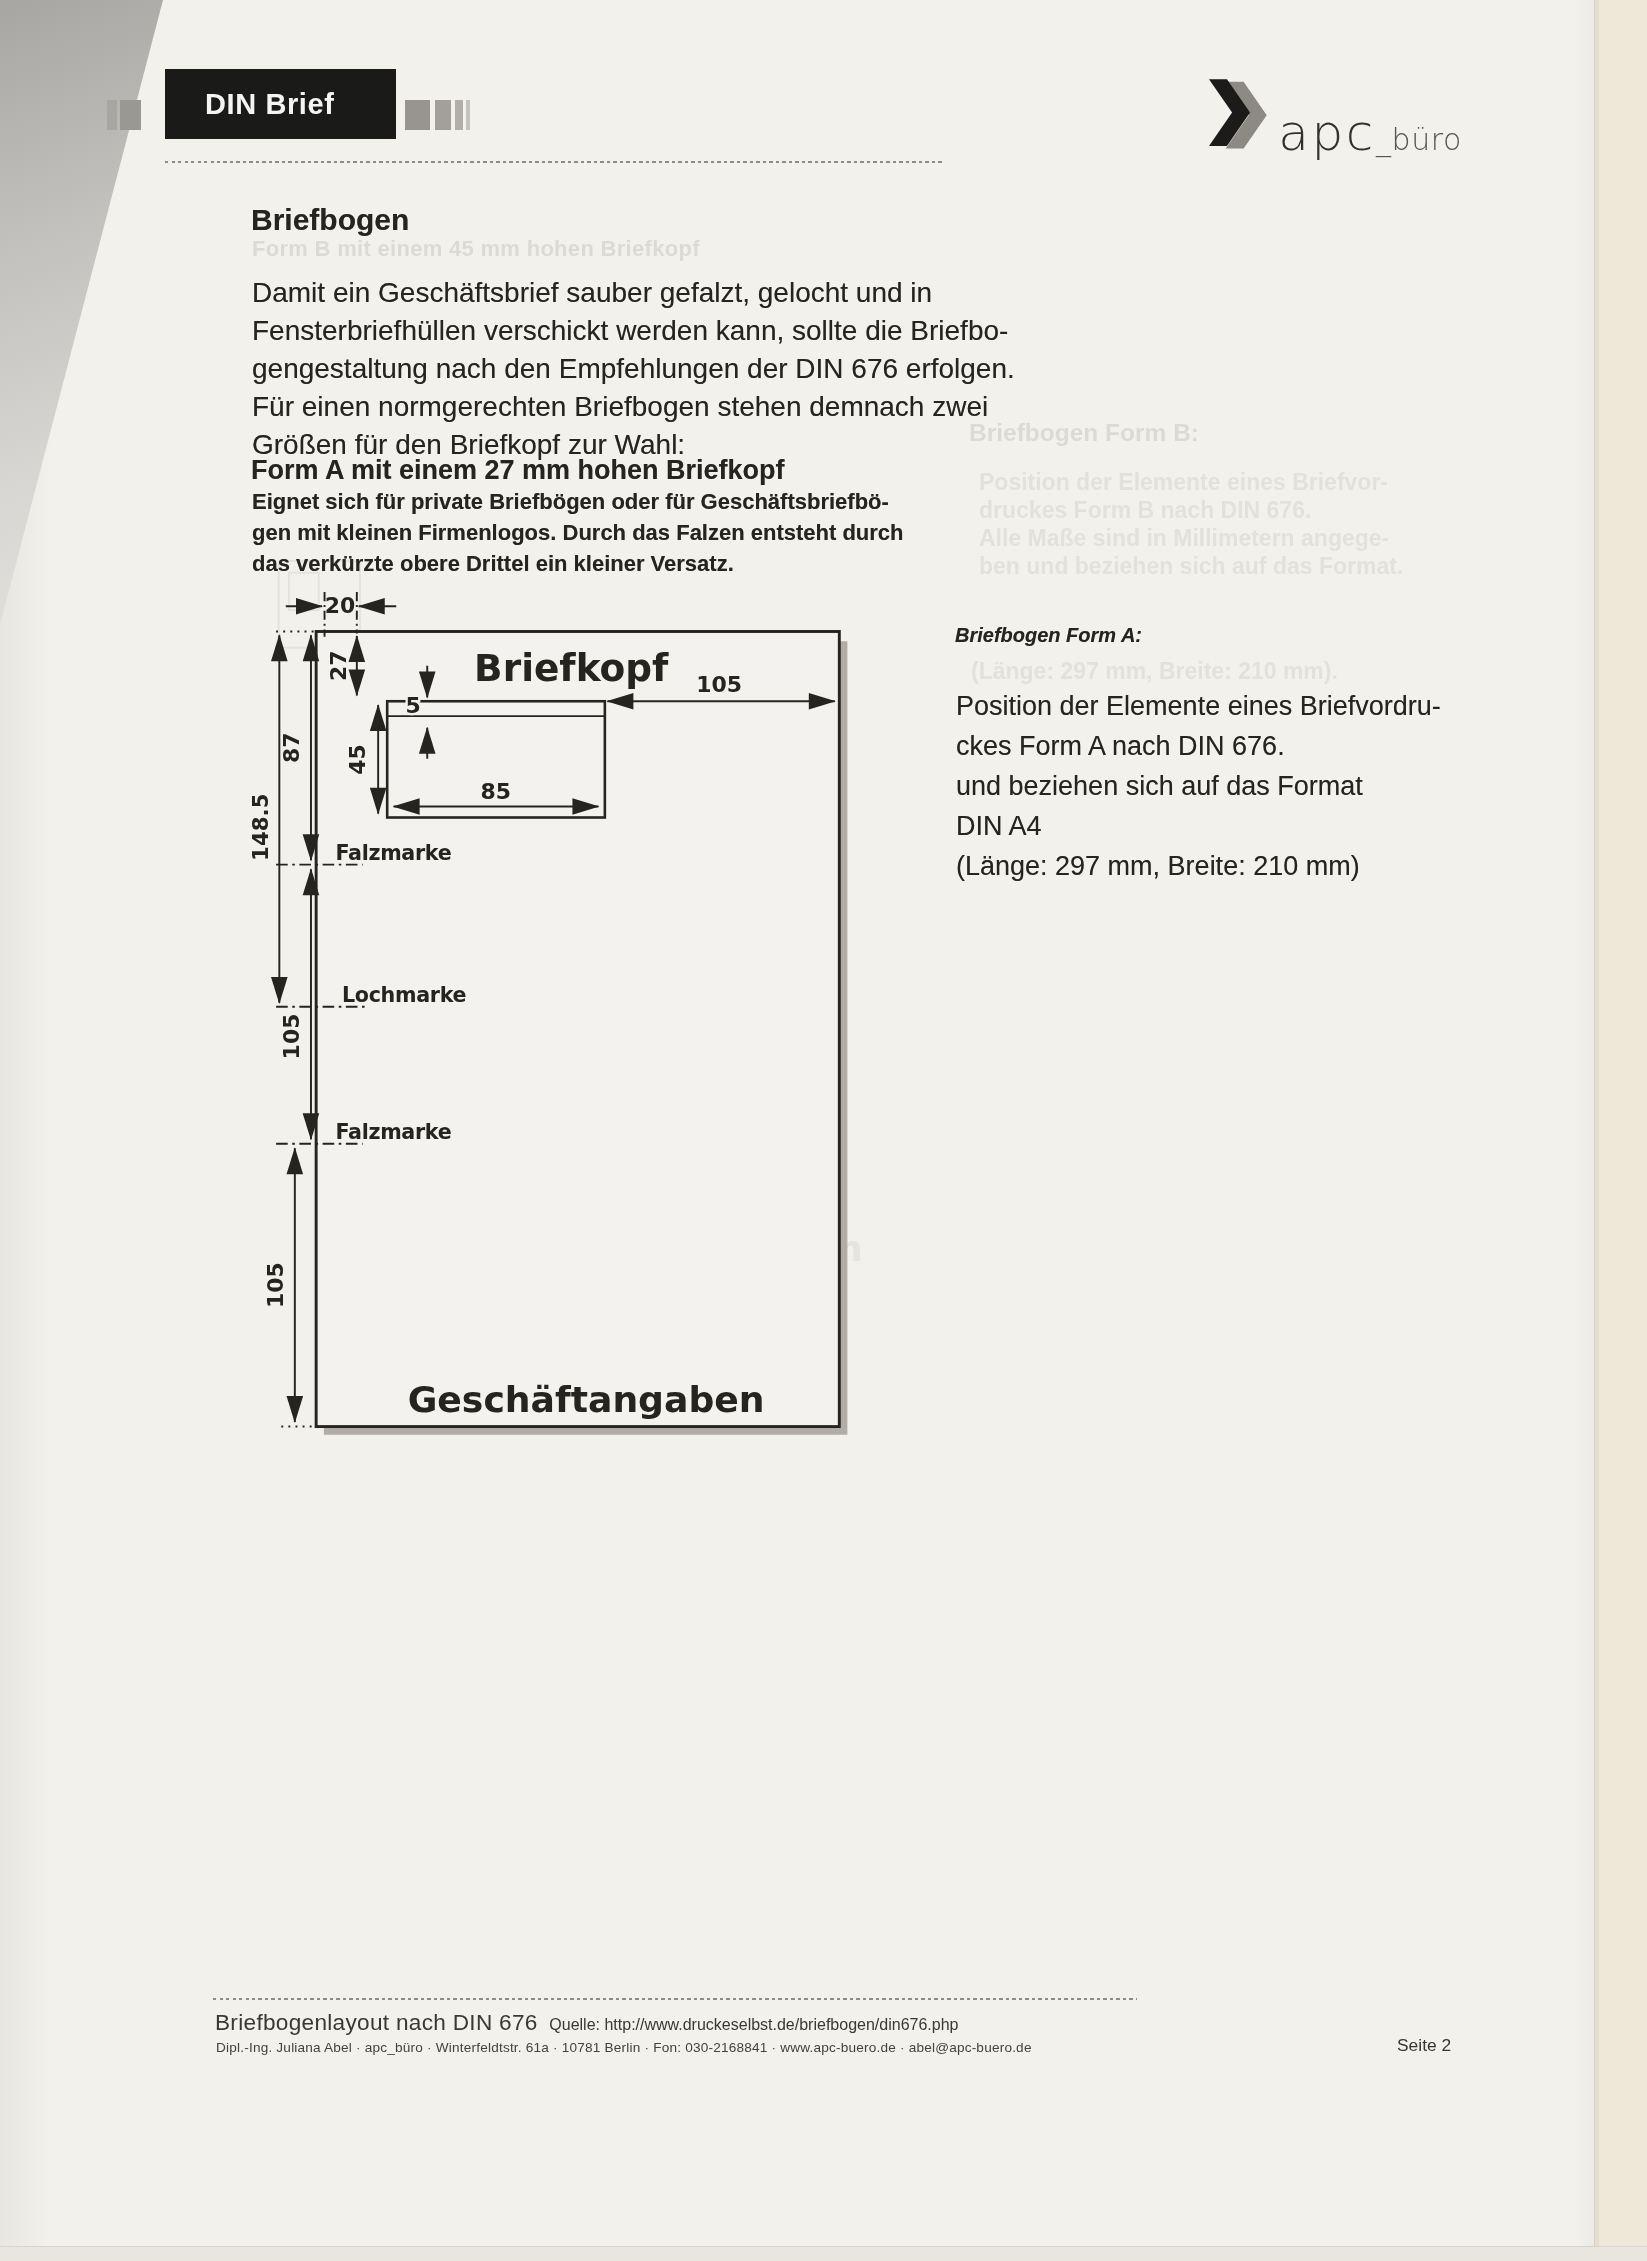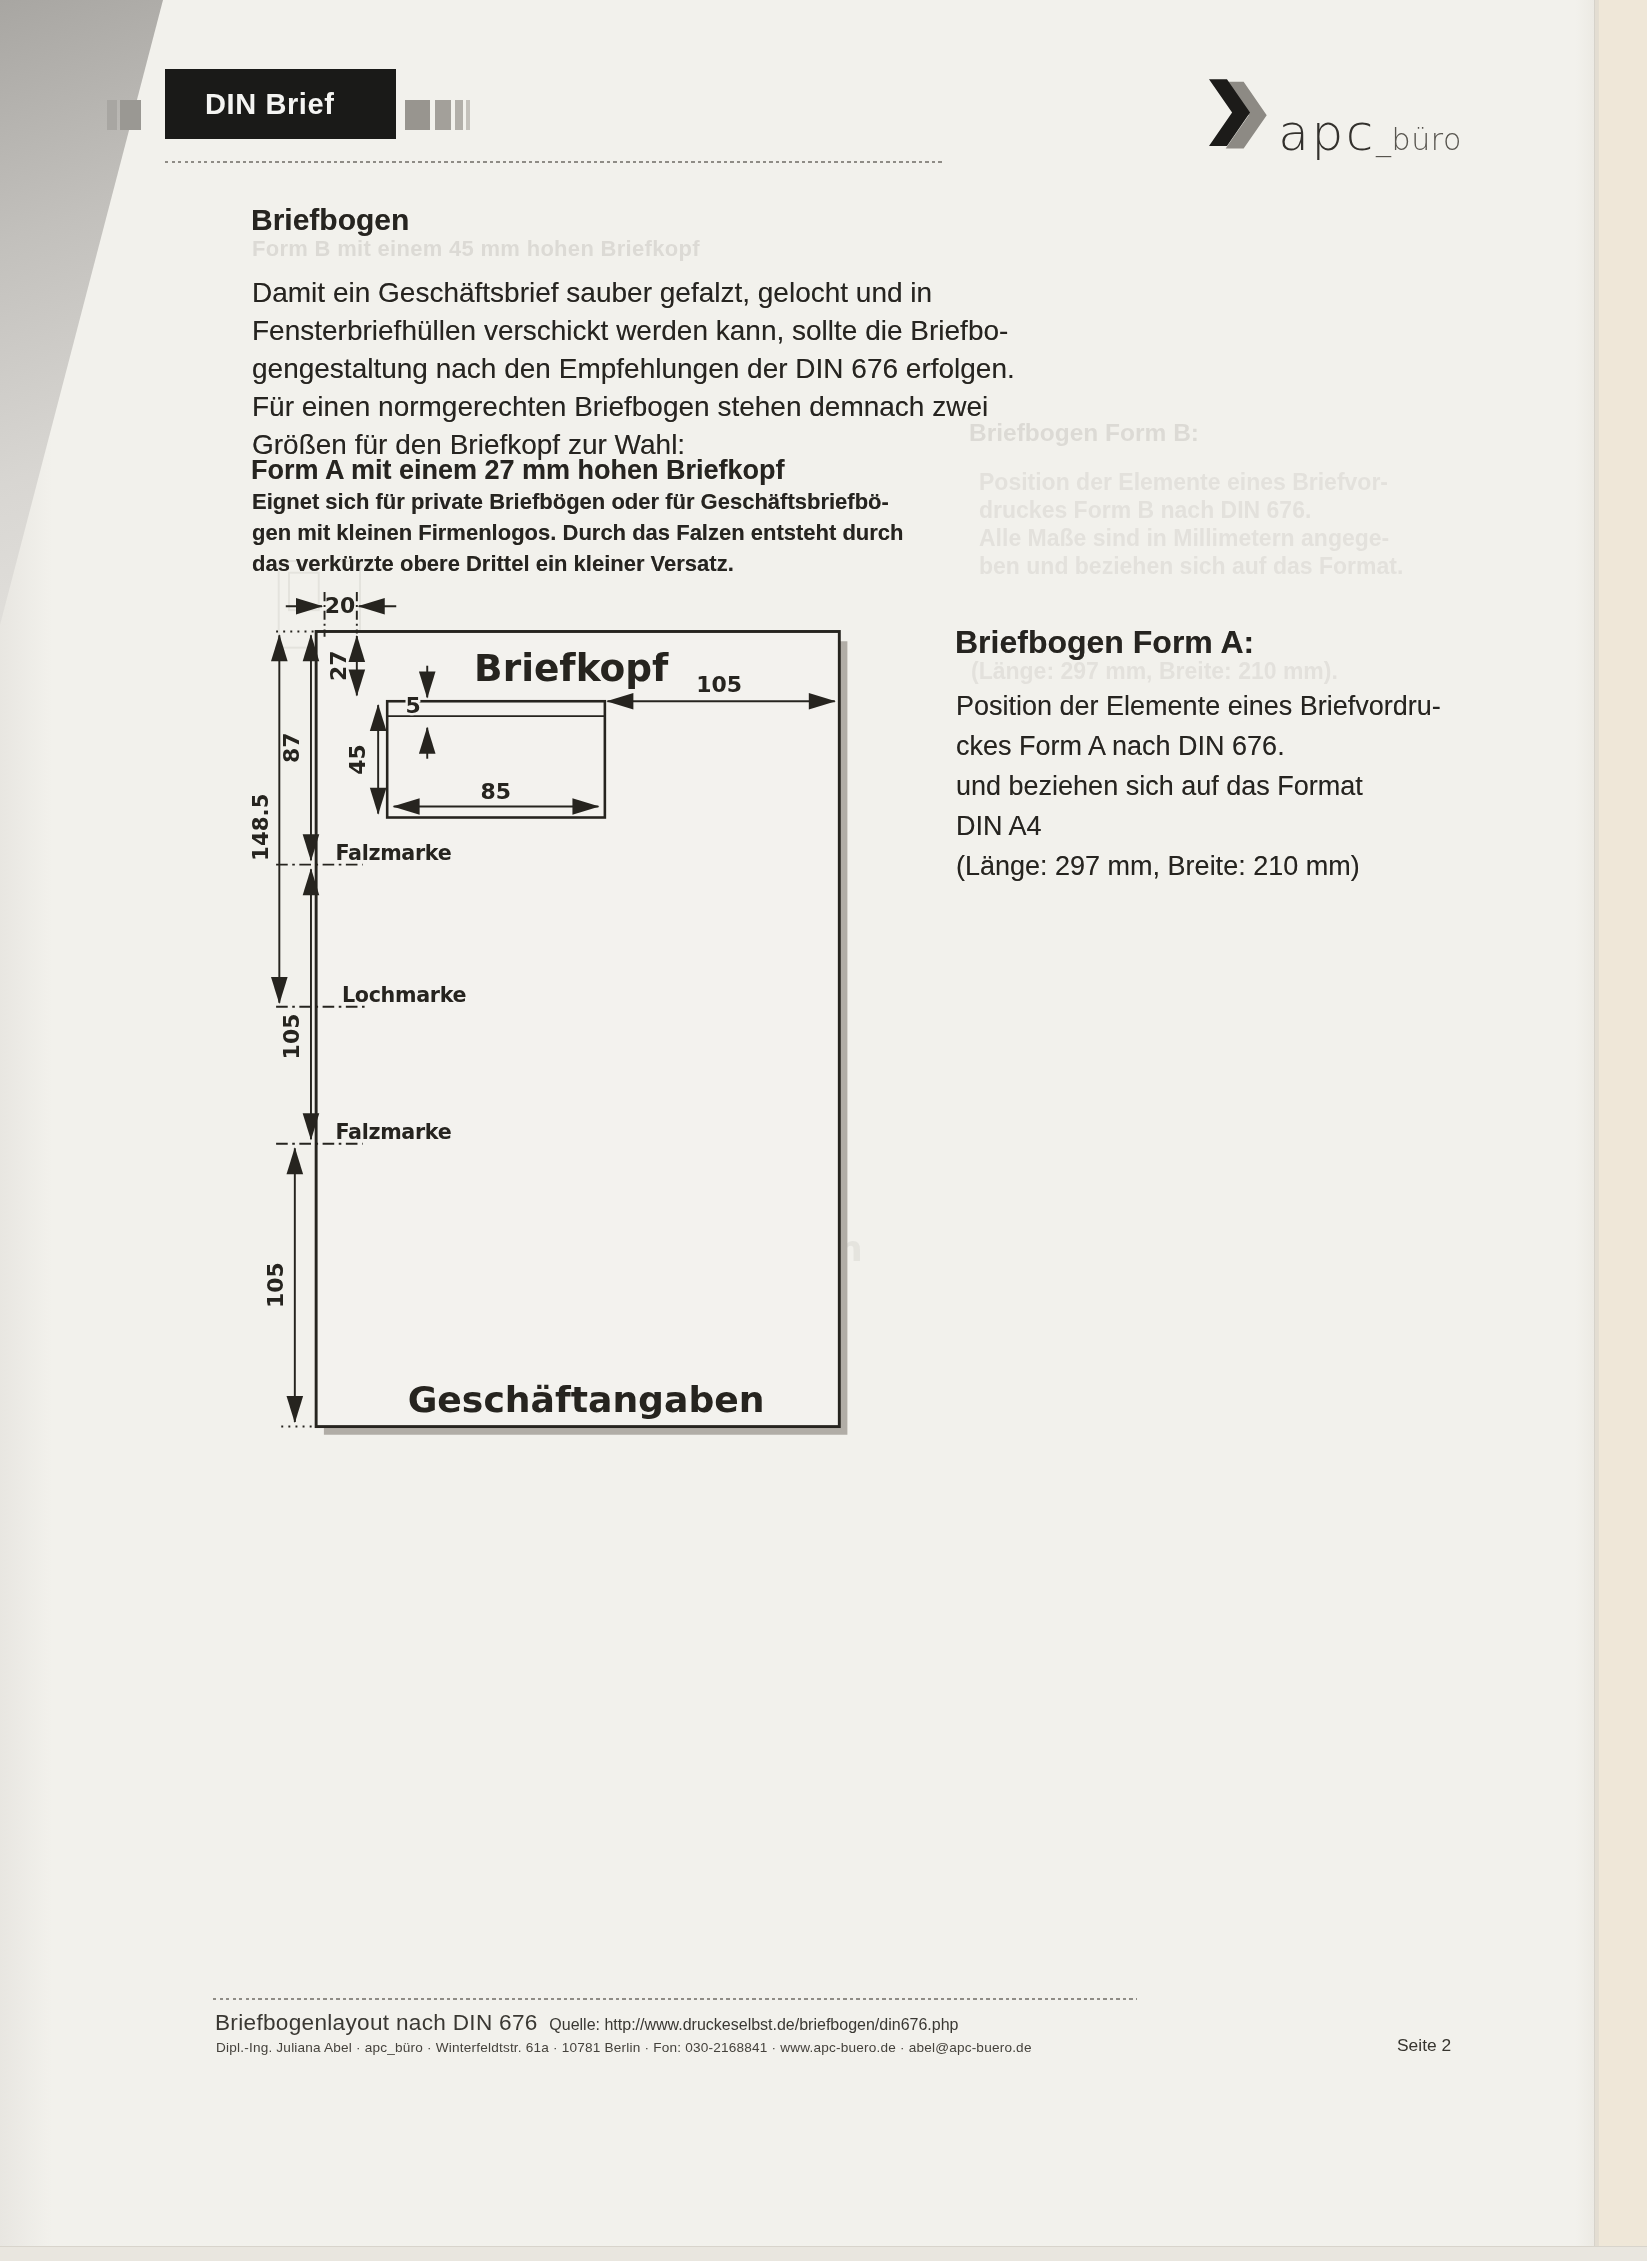--- a/index.html
+++ b/index.html
@@ -23,21 +23,21 @@
   .logo{left:1209px;top:79px;display:flex;align-items:baseline;text-align:right;}
   .logo .brand{font-family:"DejaVu Sans",sans-serif;font-weight:200;font-size:50px;color:#33312d;letter-spacing:2.6px;line-height:1;}
   .logo .suffix{font-family:"DejaVu Sans",sans-serif;font-weight:200;font-size:30px;color:#57544e;letter-spacing:0.6px;}
   
   .title{left:251px;top:203px;font-size:30px;font-weight:bold;}
   .bodyline{font-size:28px;line-height:38px;white-space:pre;}
   .intro{left:252px;top:274px;}
   .h2{left:251px;top:455px;font-size:27px;font-weight:bold;}
   .forma{left:252px;top:486px;}
   .forma div{font-size:22px;line-height:31px;white-space:pre;font-weight:bold;}
-  .rcol-h{left:955px;top:624px;font-size:32px;font-weight:bold;}
+  .rcol-h{left:955px;top:624px;font-size:20px;font-weight:bold;font-style:italic;}
   .rcol{left:956px;top:686px;}
   .rcol div{font-size:27px;line-height:40px;white-space:pre;}
   
   .ghost{color:rgba(75,72,64,.13);font-weight:bold;}
   .ghost2{color:rgba(75,72,64,.09);}
   .gh-left{left:252px;top:236px;font-size:22px;letter-spacing:0.3px;}
   .gh-rh{left:969px;top:419px;font-size:24.5px;}
   .gh-rb{left:950px;top:468px;margin-left:29px;}
   .gh-rb div{font-size:23px;line-height:28px;white-space:pre;font-weight:bold;}
   .gh-extra{left:971px;top:658px;font-size:23px;font-weight:bold;}

